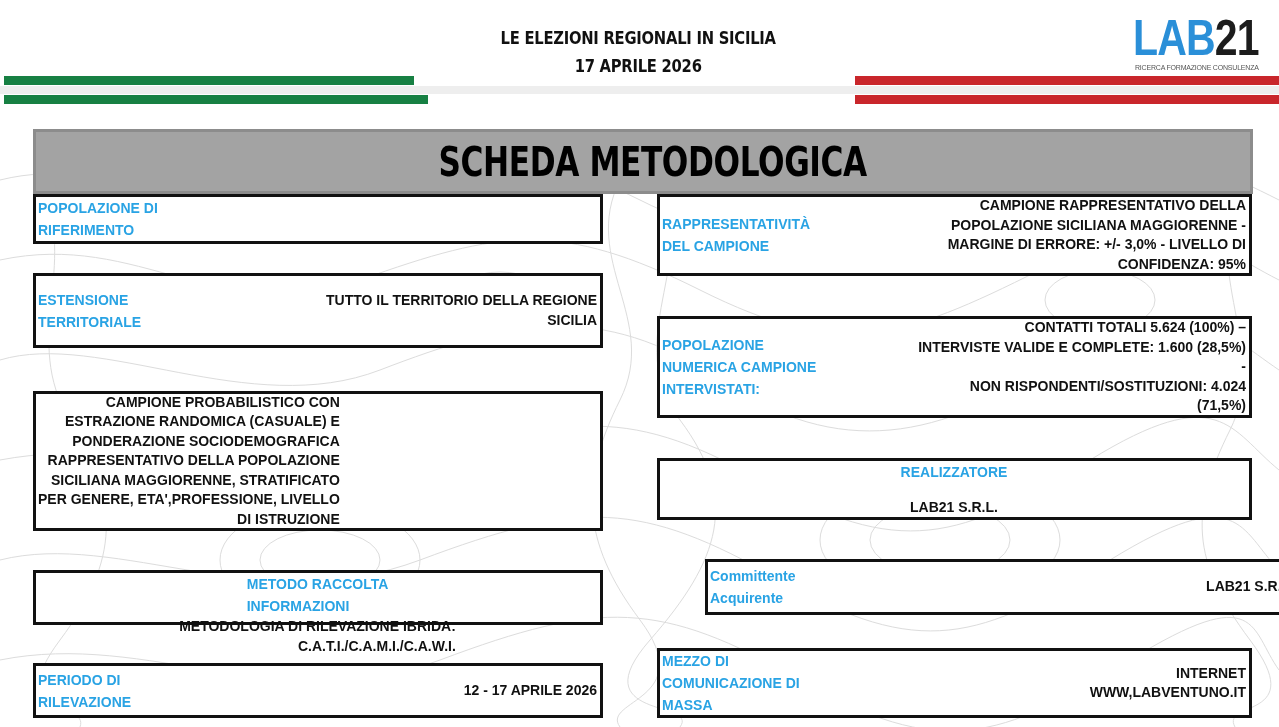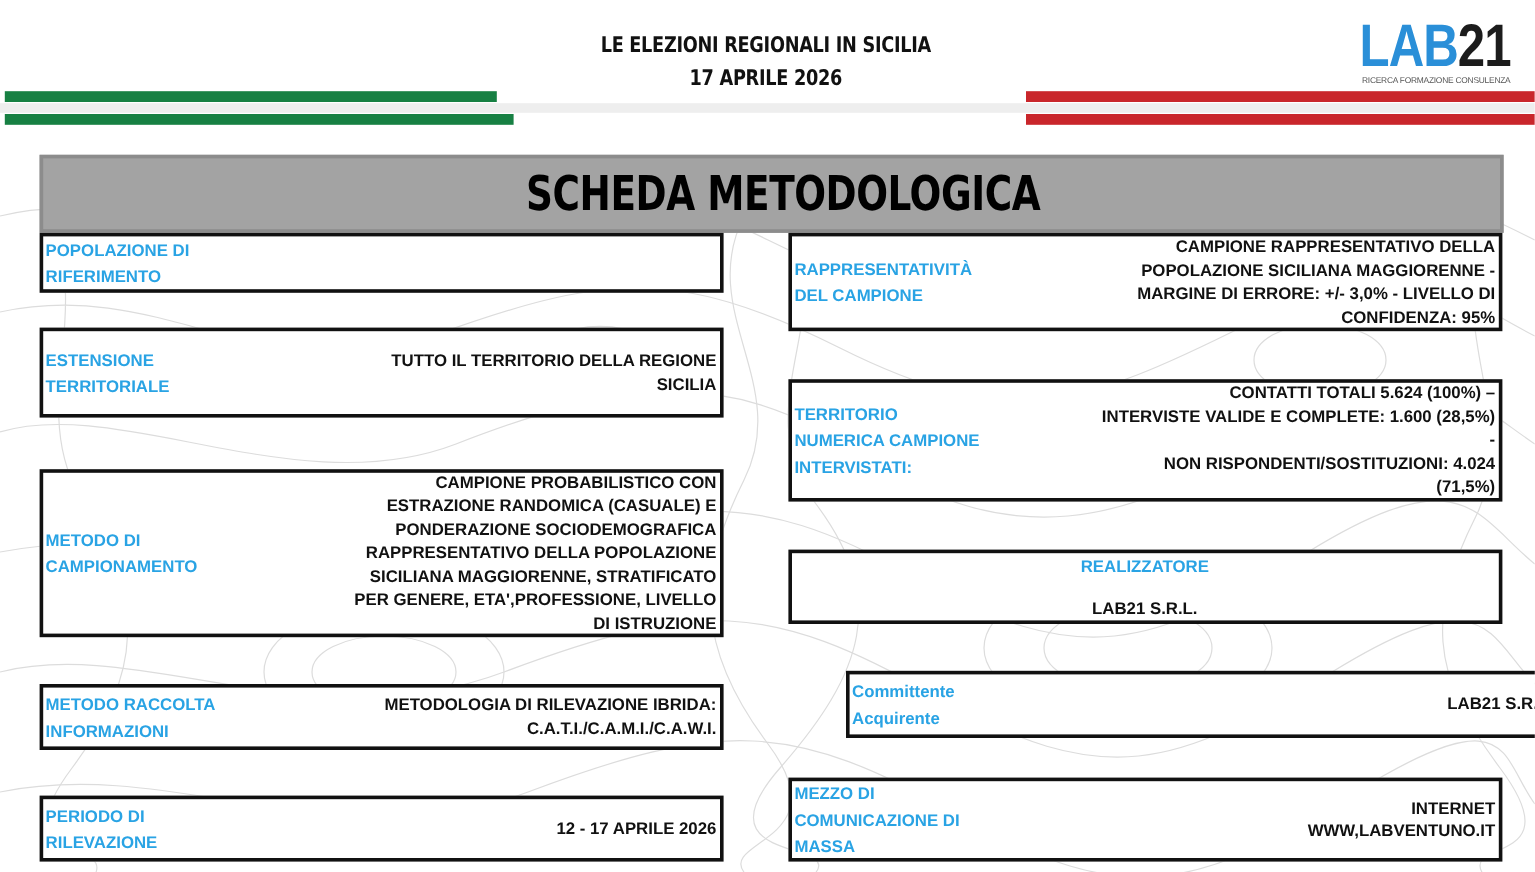--- a/index.html
+++ b/index.html
@@ -50,21 +50,21 @@
       font-family: "Liberation Sans", sans-serif; flex: 0 0 auto; white-space: pre-line;
     }
     .card-value {
       color: #111; font-weight: bold; font-size: 14px; line-height: 19.5px; text-align: right;
       font-family: "Liberation Sans", sans-serif; white-space: pre-line; flex: 0 1 auto;
     }
 
     #c1 { left: 33px; top: 194px; width: 570px; height: 50px; }
     #c2 { left: 33px; top: 273px; width: 570px; height: 75px; }
     #c3 { left: 33px; top: 391px; width: 570px; height: 140px; }
-    #c4 { left: 33px; top: 570px; width: 570px; height: 55px; }
+    #c4 { left: 33px; top: 570px; width: 570px; height: 55px; flex-direction: column; }
     #c5 { left: 33px; top: 663px; width: 570px; height: 55px; gap: 48px; }
 
     #c6 { left: 657px; top: 194px; width: 595px; height: 82px; }
     #c7 { left: 657px; top: 316px; width: 595px; height: 102px; }
     #c8 { left: 657px; top: 458px; width: 595px; height: 62px; flex-direction: column; }
     #c9 { left: 657px; top: 559px; width: 595px; height: 56px; margin-left: 48px; }
     #c10 { left: 657px; top: 648px; width: 595px; height: 70px; }
   </style>
 </head>
 <body>
@@ -114,22 +114,20 @@
   <div class="card-label">POPOLAZIONE DI
 RIFERIMENTO</div>
 </div>
 <div class="card" id="c2">
   <div class="card-label">ESTENSIONE
 TERRITORIALE</div>
   <div class="card-value">TUTTO IL TERRITORIO DELLA REGIONE
 SICILIA</div>
 </div>
 <div class="card" id="c3">
-  <div class="card-label">METODO DI
-CAMPIONAMENTO</div>
   <div class="card-value">CAMPIONE PROBABILISTICO CON
 ESTRAZIONE RANDOMICA (CASUALE) E
 PONDERAZIONE SOCIODEMOGRAFICA
 RAPPRESENTATIVO DELLA POPOLAZIONE
 SICILIANA MAGGIORENNE, STRATIFICATO
 PER GENERE, ETA',PROFESSIONE, LIVELLO
 DI ISTRUZIONE</div>
 </div>
 <div class="card" id="c4">
   <div class="card-label">METODO RACCOLTA
@@ -145,21 +143,21 @@
 
 <div class="card" id="c6">
   <div class="card-label">RAPPRESENTATIVITÀ
 DEL CAMPIONE</div>
   <div class="card-value">CAMPIONE RAPPRESENTATIVO DELLA
 POPOLAZIONE SICILIANA MAGGIORENNE -
 MARGINE DI ERRORE: +/- 3,0% - LIVELLO DI
 CONFIDENZA: 95%</div>
 </div>
 <div class="card" id="c7">
-  <div class="card-label">TERRITORIO
+  <div class="card-label">POPOLAZIONE
 NUMERICA CAMPIONE
 INTERVISTATI:</div>
   <div class="card-value">CONTATTI TOTALI 5.624  (100%) –
 INTERVISTE VALIDE E COMPLETE: 1.600 (28,5%)
 -
 NON RISPONDENTI/SOSTITUZIONI: 4.024
 (71,5%)</div>
 </div>
 <div class="card" id="c8">
   <div class="card-label">REALIZZATORE</div>

